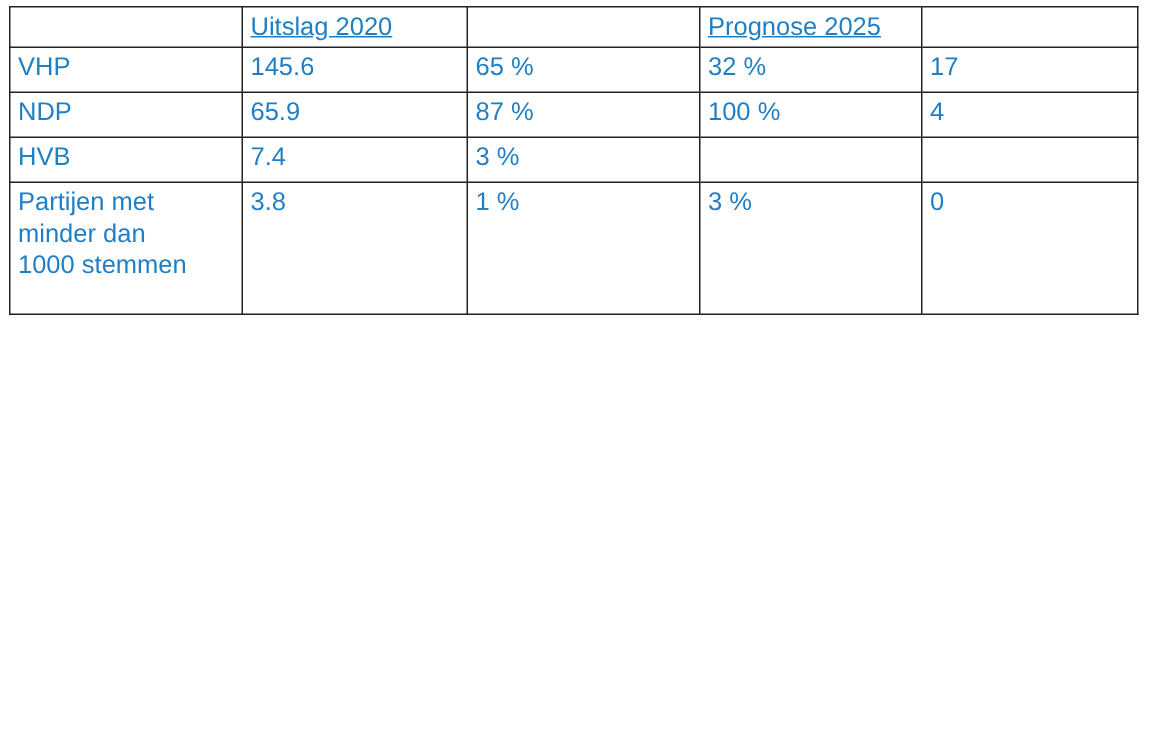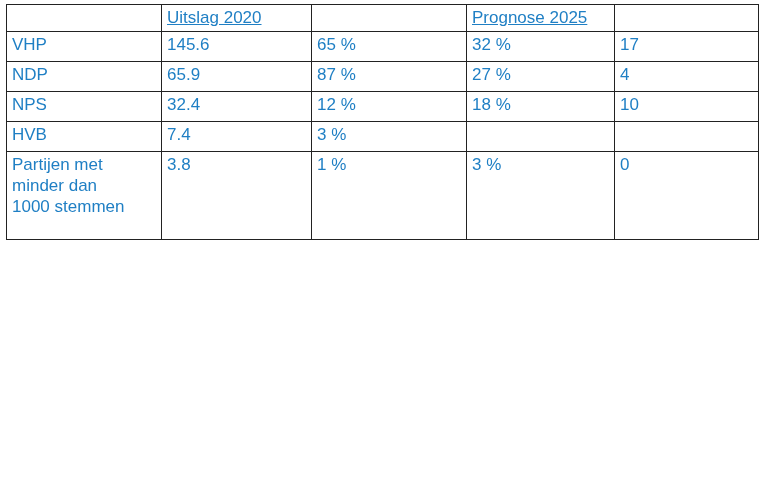--- a/index.html
+++ b/index.html
@@ -74,29 +74,22 @@
         <td>VHP</td>
         <td>145.6</td>
         <td>65 %</td>
         <td>32 %</td>
         <td>17</td>
       </tr>
       <tr class="party-row">
         <td>NDP</td>
         <td>65.9</td>
         <td>87 %</td>
-        <td>27 %</td>
+        <td>100 %</td>
         <td>4</td>
-      </tr>
-      <tr class="party-row">
-        <td>NPS</td>
-        <td>32.4</td>
-        <td>12 %</td>
-        <td>18 %</td>
-        <td>10</td>
       </tr>
       <tr class="party-row">
         <td>HVB</td>
         <td>7.4</td>
         <td>3 %</td>
         <td></td>
         <td></td>
       </tr>
       <tr class="multiline-row">
         <td>Partijen met

